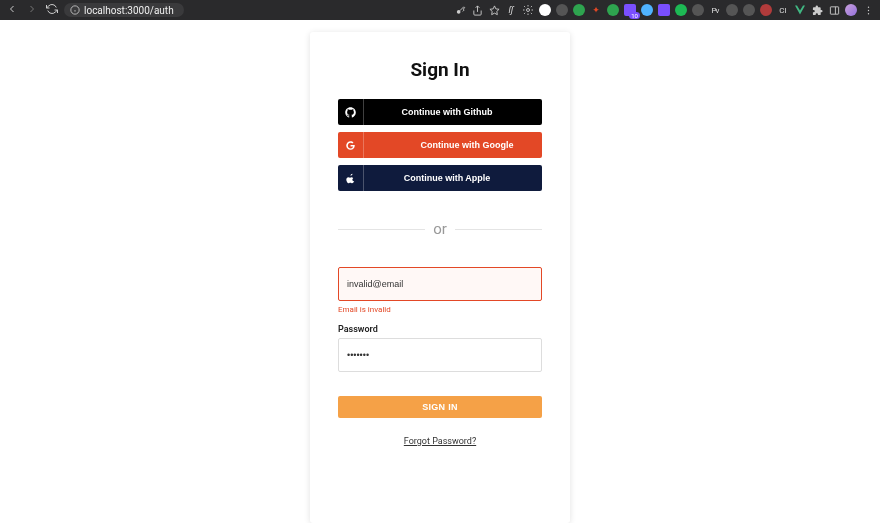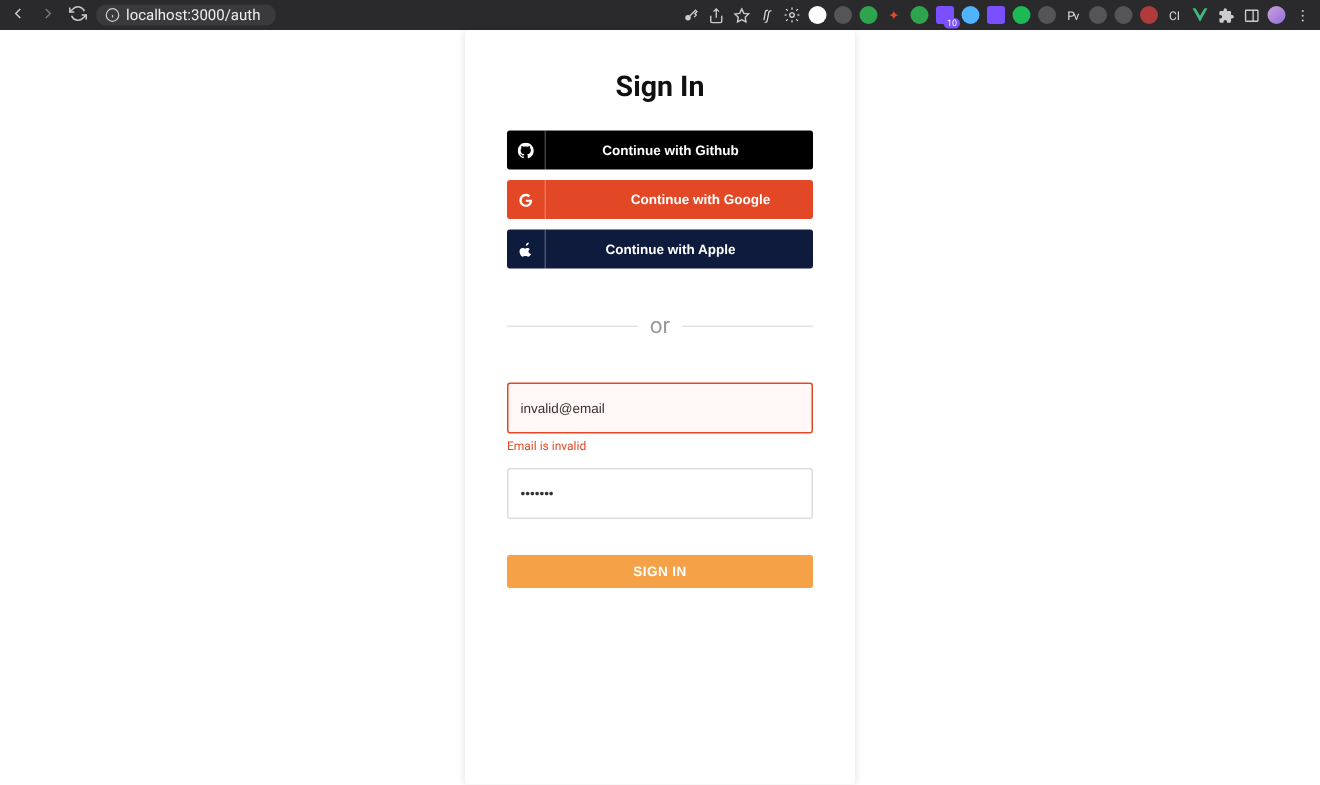--- a/index.html
+++ b/index.html
@@ -11,21 +11,21 @@
     .nav-icons svg { width: 12px; height: 12px; }
     .url-bar { flex: 0 0 auto; display: flex; align-items: center; gap: 4px; background: #3a3a3c; border-radius: 10px; padding: 1px 10px 1px 6px; height: 14px; color: #eee; margin-right: auto; }
     .url-bar svg { width: 10px; height: 10px; }
     .ext-row { display: flex; align-items: center; gap: 5px; margin-left: auto; }
     .ext-icon { width: 12px; height: 12px; display: flex; align-items: center; justify-content: center; font-size: 9px; color: #ddd; border-radius: 50%; }
     .circ { background: #555; }
     .ext-badge { position: relative; }
     .ext-badge::after { content: "10"; position: absolute; bottom: -3px; right: -4px; background: #7a4fff; color: #fff; font-size: 6px; padding: 0 2px; border-radius: 4px; line-height: 7px; }
 
     
-    .page { height: calc(523px - 20px); display: flex; justify-content: center; }
+    .page { height: calc(523px - 20px); display: flex; justify-content: center; padding-top: 12px; }
     .card { width: 260px; background: #fff; border-radius: 3px; box-shadow: 0 1px 6px rgba(0,0,0,0.12); padding: 26px 28px 30px; }
     .title { font-size: 19px; font-weight: 700; text-align: center; color: #111; }
     .sub { text-align: center; font-size: 9px; color: #666; margin-top: 8px; }
     .sub a { color: #2196f3; cursor: pointer; }
     
     .social { margin-top: 18px; display: flex; flex-direction: column; gap: 7px; }
     .btn { display: flex; align-items: center; height: 26px; border: none; border-radius: 2px; cursor: pointer; font-size: 9px; font-weight: 600; color: #fff; width: 100%; }
     .btn .ic { width: 26px; display: flex; align-items: center; justify-content: center; border-right: 1px solid rgba(255,255,255,0.25); height: 100%; }
     .btn .lbl { flex: 1; text-align: center; padding-right: 12px; }
     .btn-github { background: #000; }
@@ -169,19 +169,21 @@
 
     <div class="divider">
         <span>or</span>
       </div>
 
     <div class="group">
       <input class="field error" type="text" value="invalid@email" style="">
       <div class="err-msg">Email is invalid</div>
     </div>
     <div class="group">
+      <label class="field-label">Password</label>
       <input class="field" type="text" value="•••••••" style="">
     </div>
 
     <button class="submit">SIGN IN</button>
 
+    <div class="forgot"><a>Forgot Password?</a></div>
   </div>
 </div>
 
 </body></html>

